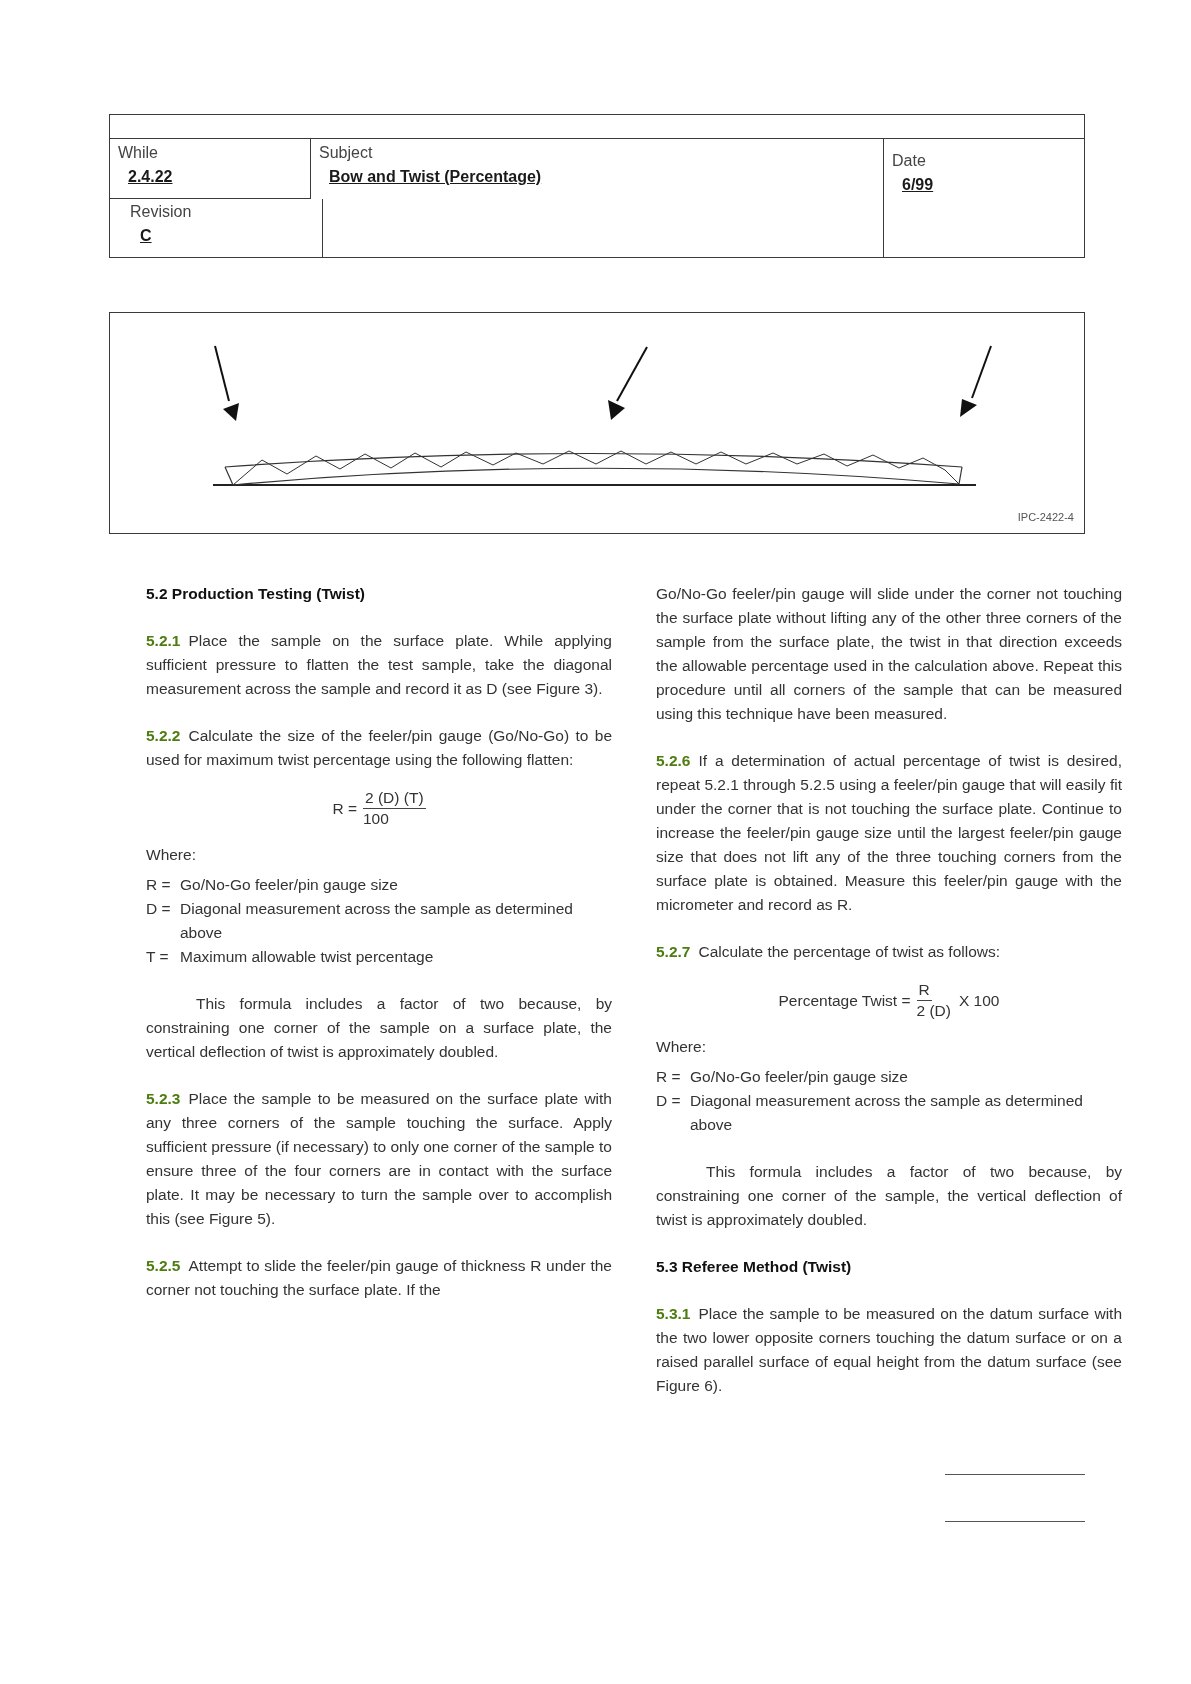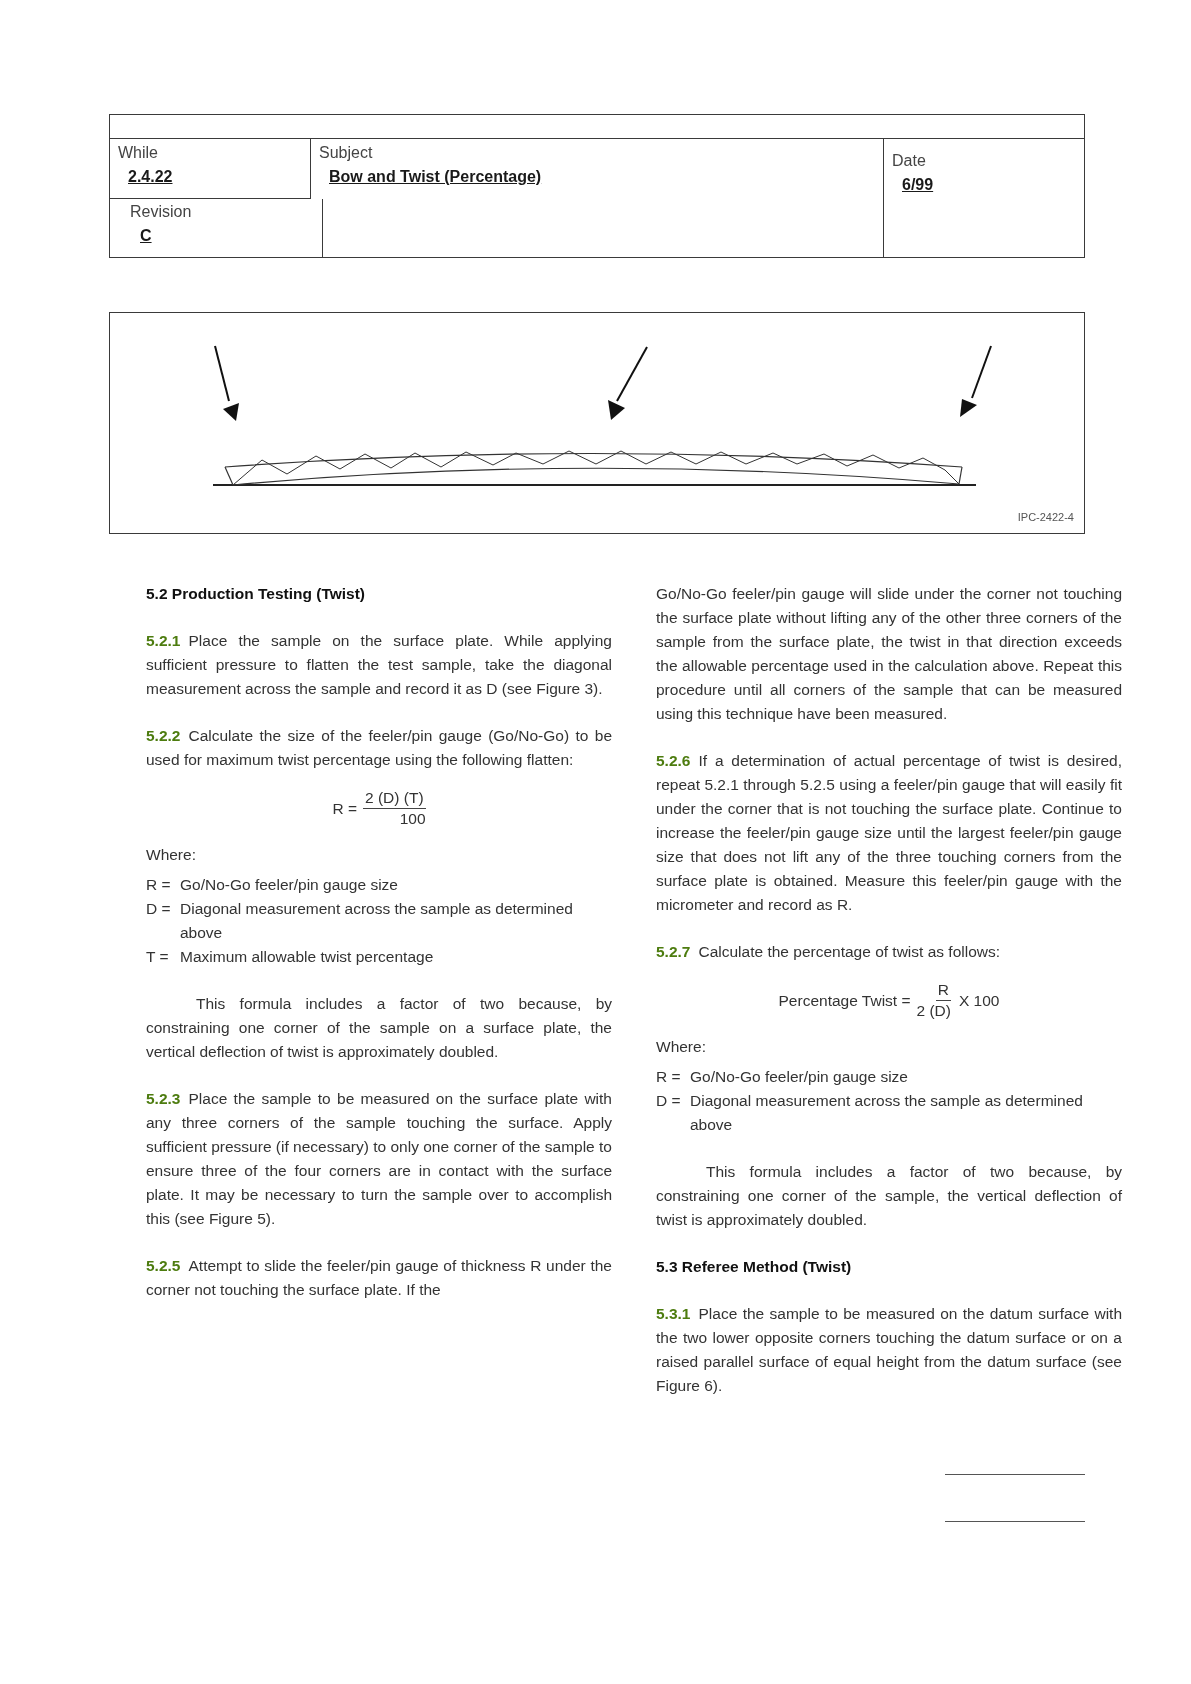--- a/index.html
+++ b/index.html
@@ -19,21 +19,21 @@
     .fig-id { position: absolute; right: 10px; bottom: 10px; font-size: 11px; color: #555; margin-top: 32px; }
 
     .col { position: absolute; top: 582px; width: 466px; font-size: 15.5px; line-height: 24px; color: #333; margin-left: 36px; }
     .col-left { left: 110px; }
     .col-right { left: 620px; }
     .col p { margin: 0 0 23px 0; text-align: justify; }
     .col h3 { font-size: 15.5px; font-weight: bold; color: #111; margin: 0 0 23px 0; }
     .num { font-weight: bold; color: #4d7c0f; margin-right: 8px; }
     .indent { text-indent: 50px; }
     .formula { display: flex; align-items: center; justify-content: center; margin: 16px 0 14px 0; font-size: 15.5px; }
-    .frac { display: inline-flex; flex-direction: column; align-items: flex-end; margin-left: 6px; }
+    .frac { display: inline-flex; flex-direction: column; align-items: flex-start; margin-left: 6px; }
     .frac .n { padding: 0 2px; border-bottom: 1px solid #444; line-height: 20px; }
     .frac .d { line-height: 20px; }
     .where { margin: 0 0 6px 0; }
     .defs { margin: 0 0 23px 0; }
     .def { display: flex; }
     .def .k { width: 34px; flex: none; }
     .def .v { flex: 1; }
     .rule { position: absolute; left: 945px; width: 140px; height: 0; border-top: 1.5px solid #555; }
   </style>
 </head>

